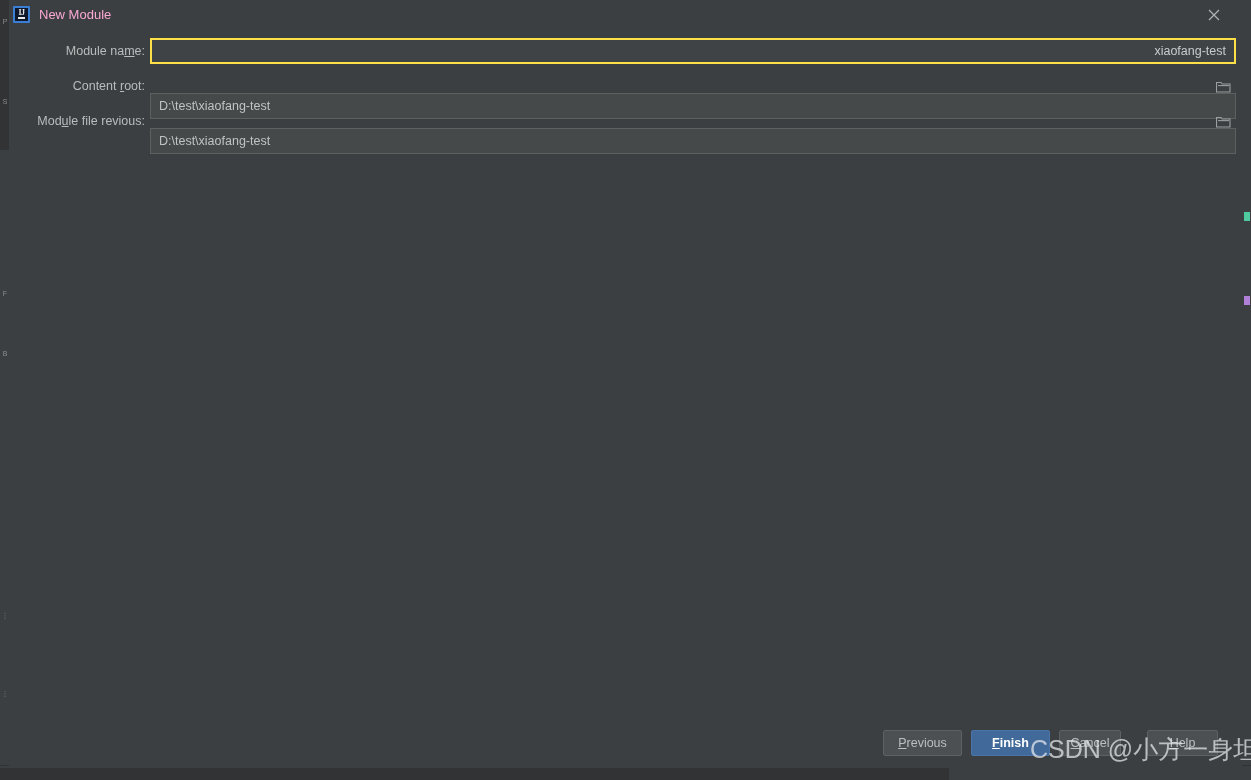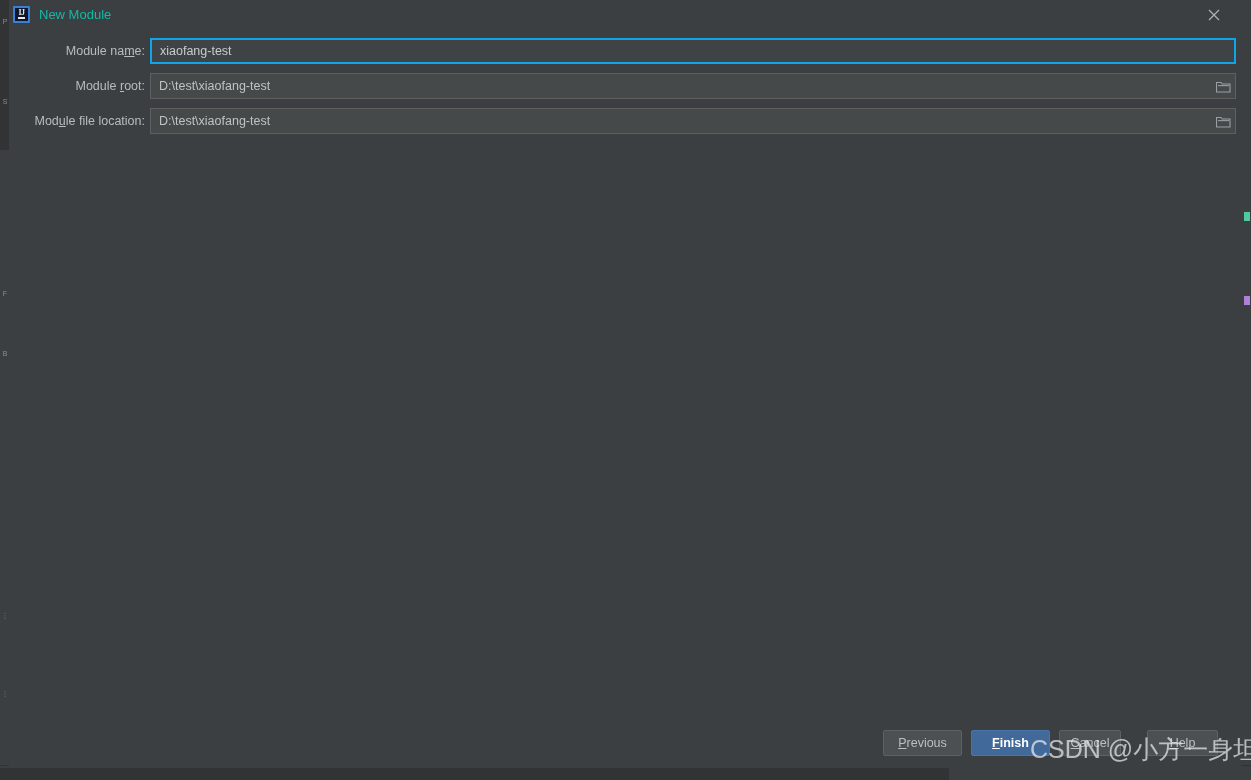--- a/index.html
+++ b/index.html
@@ -123,21 +123,21 @@
     height: 2px;
     background: #e8e8e8;
   }
   .title-text {
     position: absolute;
     left: 30px;
     top: 0;
     height: 30px;
     line-height: 30px;
     font-size: 13px;
-    color: #14b8a6;
+    color: #f9a8d4;
     white-space: nowrap;
   }
   .close-btn {
     position: absolute;
     right: 8px;
     top: 0;
     width: 40px;
     height: 30px;
     cursor: pointer;
   }
@@ -190,27 +190,29 @@
     background: #45494a;
     border: 1px solid #5e6060;
     color: #bfc3c4;
     font-size: 12.5px;
     line-height: 24px;
     padding: 0 8px;
     white-space: nowrap;
     overflow: hidden;
   }
   .field.focused {
-    border: 2px solid #0ea5e9;
+    border: 2px solid #fde047;
     background: #3f4345;
     line-height: 22px;
     color: #c8cccd;
+    text-align: right;
   }
   .field.with-browse {
     padding-right: 24px;
+    margin-top: 20px;
   }
   .browse-btn {
     position: absolute;
     right: 0px;
     top: 1px;
     width: 24px;
     height: 24px;
     cursor: pointer;
   }
   .browse-btn svg {
@@ -322,34 +324,34 @@
     <div class="form">
 
       <div class="row r0">
         <div class="row-label"><span>Module na</span><span class="mn">m</span><span>e:</span></div>
         <div class="field-wrap">
           <div class="field focused">xiaofang-test</div>
         </div>
       </div>
 
       <div class="row r1">
-        <div class="row-label"><span>Module </span><span class="mn">r</span><span>oot:</span></div>
+        <div class="row-label"><span>Content </span><span class="mn">r</span><span>oot:</span></div>
         <div class="field-wrap">
           <div class="field with-browse">D:\test\xiaofang-test</div>
           <div class="browse-btn">
             <svg width="15" height="13" viewBox="0 0 15 13">
               <path d="M0.5 2.5 L5 2.5 L6.3 4 L14 4 L14 12 L0.5 12 Z" fill="none" stroke="#9b9fa1" stroke-width="1.1"></path>
               <path d="M2 5.6 L13 5.6" stroke="#9b9fa1" stroke-width="1.1"></path>
             </svg>
           </div>
         </div>
       </div>
 
       <div class="row r2">
-        <div class="row-label"><span>Mod</span><span class="mn">u</span><span>le file location:</span></div>
+        <div class="row-label"><span>Mod</span><span class="mn">u</span><span>le file revious:</span></div>
         <div class="field-wrap">
           <div class="field with-browse">D:\test\xiaofang-test</div>
           <div class="browse-btn">
             <svg width="15" height="13" viewBox="0 0 15 13">
               <path d="M0.5 2.5 L5 2.5 L6.3 4 L14 4 L14 12 L0.5 12 Z" fill="none" stroke="#9b9fa1" stroke-width="1.1"></path>
               <path d="M2 5.6 L13 5.6" stroke="#9b9fa1" stroke-width="1.1"></path>
             </svg>
           </div>
         </div>
       </div>

